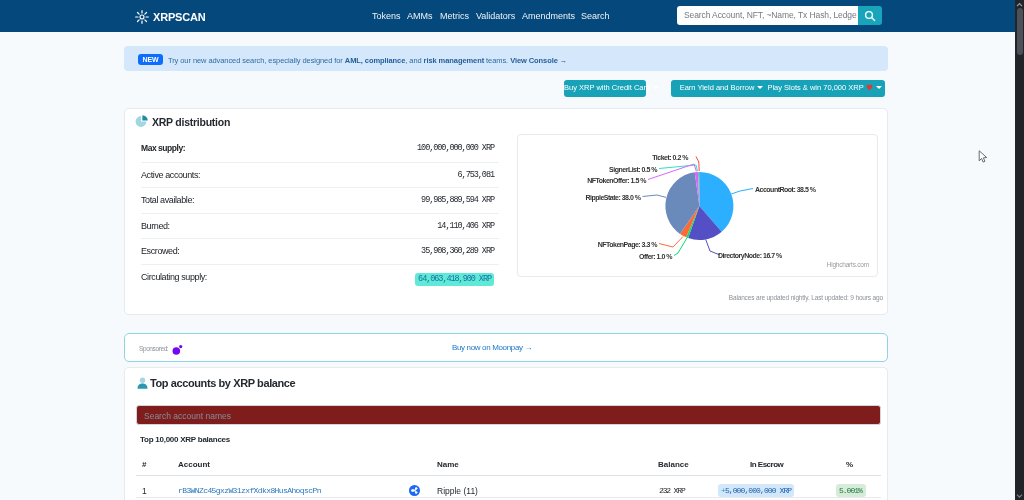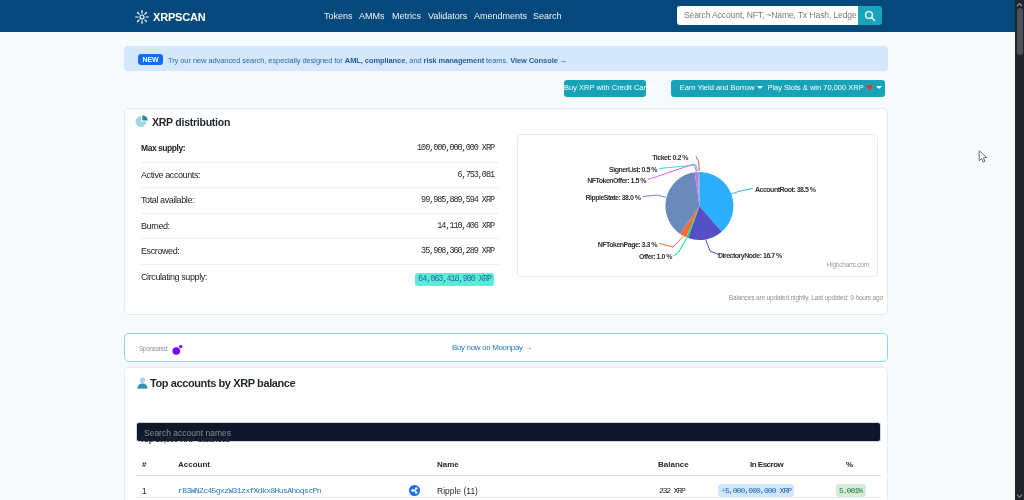--- a/index.html
+++ b/index.html
@@ -3,21 +3,21 @@
 <meta charset="utf-8">
 <style>
   * { margin:0; padding:0; box-sizing:border-box; }
   html,body { width:1024px; height:500px; overflow:hidden; }
   body { position:relative; background:#f7fafd; font-family:"Liberation Sans", sans-serif; }
   .abs { position:absolute; }
   .mono { font-family:"Liberation Mono", monospace; }
   
   #nav { left:0; top:0; width:1015px; height:32px; background:#05497c; }
   #brand { left:153px; top:1px; height:32px; line-height:32px; color:#fff; font-weight:bold; font-size:11px; letter-spacing:-0.2px; }
-  .navlink { top:0; height:32px; line-height:33px; color:#eef3f8; font-size:9px; }
+  .navlink { top:0; height:32px; line-height:33px; color:#eef3f8; font-size:9px;margin-left:48px; }
   #searchbox { left:677px; top:6px; width:181px; height:19px; background:#fff; border-radius:3px 0 0 3px; }
   #searchbox span { position:absolute; left:7px; top:4px; font-size:8.5px; letter-spacing:-0.1px; color:#75797e; white-space:nowrap; }
   #searchbtn { left:858px; top:6px; width:24px; height:19px; background:#18a4ba; border-radius:0 3px 3px 0; }
   
   #sbtrack { left:1015px; top:0; width:9px; height:500px; background:#212429; }
   #sbthumb { left:1016.5px; top:8px; width:6px; height:47px; background:#4c5059; border-radius:3px; }
   
   #alert { left:124px; top:46px; width:764px; height:25px; background:#d5e7fb; border-radius:4px; }
   #alert .inner { position:absolute; left:14px; top:9px; font-size:7.5px; letter-spacing:-0.08px; color:#2e6da4; white-space:nowrap; }
   #alert .badge { display:inline-block; background:#0d6efd; color:#fff; font-size:7px; font-weight:bold; padding:1.5px 4.5px 2px; border-radius:3px; margin-right:3px; position:relative; top:-1px; }
@@ -32,21 +32,21 @@
   
   .drow { position:absolute; left:16px; width:358px; border-top:1px solid #edeff1; }
   .drow .lbl { position:absolute; left:0; top:6.5px; font-size:9px; letter-spacing:-0.4px; color:#212529; }
   .drow .val { position:absolute; right:5px; top:7px; font-size:8.5px; letter-spacing:-1.05px; color:#24292f; font-family:"Liberation Mono", monospace; }
   
   #piebox { left:517px; top:134px; width:361px; height:143px; border:1px solid #e6eaee; border-radius:4px; background:#fff; }
   
   #sponsor { left:124px; top:333px; width:764px; height:29px; background:#fff; border:1px solid #8ed4e7; border-radius:5px; }
   
   #card2 { left:124px; top:367px; width:764px; height:152px; border-bottom:none; border-radius:5px 5px 0 0; }
-  #acctsearch { left:136px; top:422px; width:745px; height:20px; border:1px solid #cfd6dd; border-radius:3px; background:#0f172a; }
+  #acctsearch { left:136px; top:405px; width:745px; height:20px; border:1px solid #cfd6dd; border-radius:3px; background:#7f1d1d; }
   #acctsearch span { position:absolute; left:7px; top:5px; font-size:8.5px; color:#848e98; }
   .th { position:absolute; font-size:8px; font-weight:bold; color:#24292f; }
   .td { position:absolute; font-size:8.5px; color:#24292f; }
 </style>
 </head>
 <body>
   <div id="nav" class="abs">
     <svg class="abs" style="left:135px; top:10px;" width="14" height="14" viewBox="0 0 17 17">
       <circle cx="8.5" cy="8.5" r="2.4" fill="none" stroke="#fff" stroke-width="1.4"></circle>
       <g stroke="#fff" stroke-width="1.5" stroke-linecap="round">

